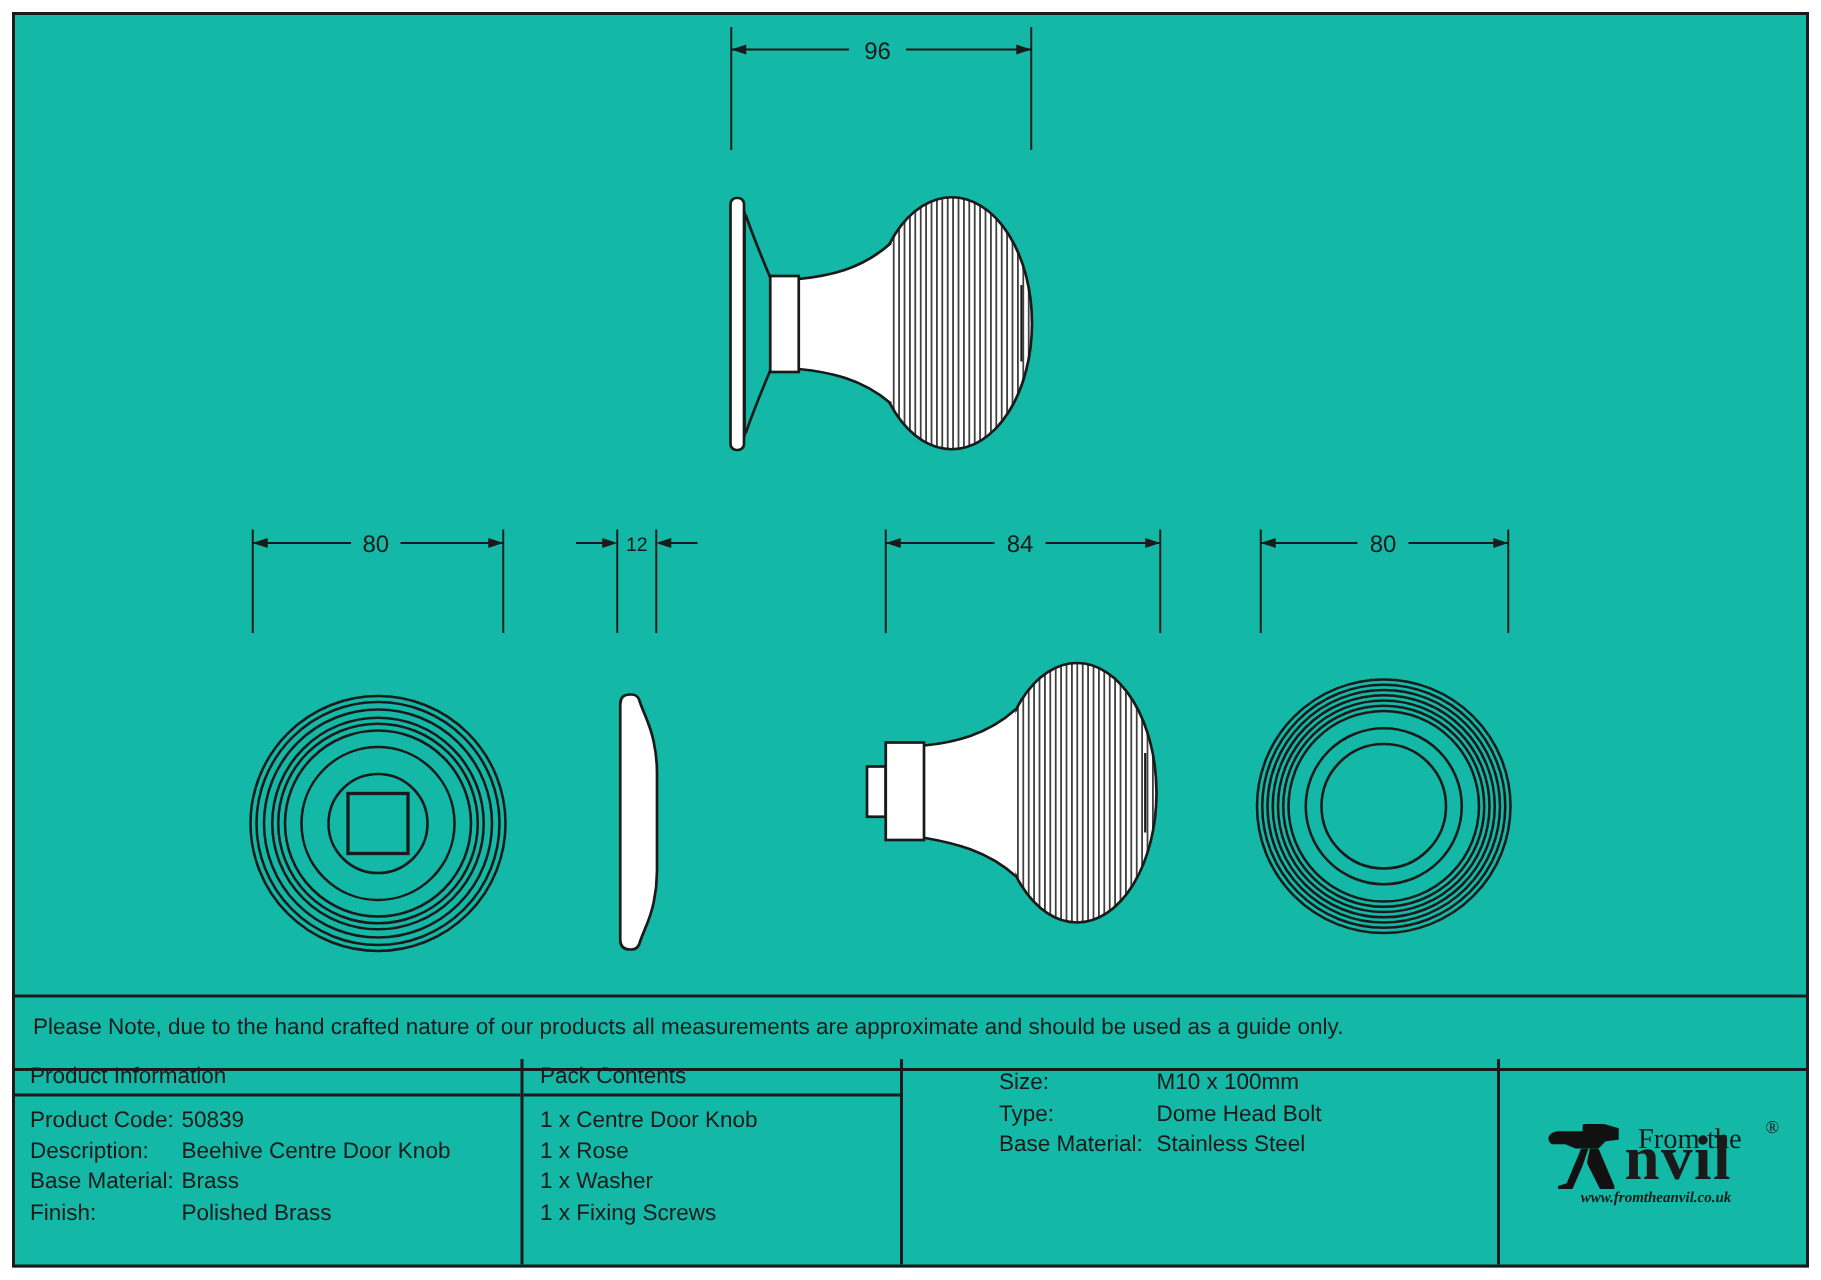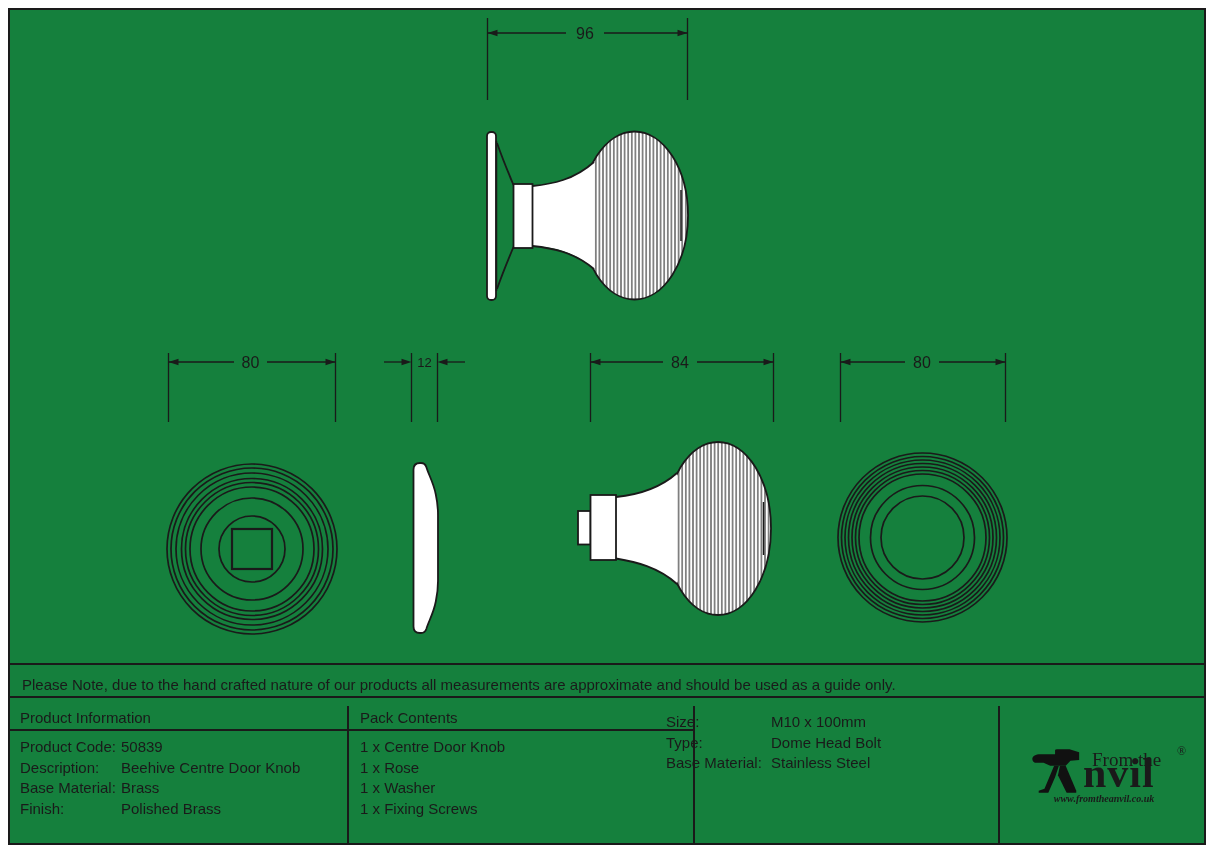--- a/index.html
+++ b/index.html
@@ -1,26 +1,26 @@
 <!DOCTYPE html>
 <html><head>
 <meta charset="utf-8">
 <style>
   html,body{margin:0;padding:0;background:#fff;width:1214px;height:853px;
     font-family:"Liberation Sans",sans-serif;color:#1a1a1a;}
   .frame{position:absolute;left:8px;top:8px;width:1198px;height:837px;
-    border:2px solid #1a1a1a;box-sizing:border-box;background:#15803d;}
+    border:2px solid #1a1a1a;box-sizing:border-box;background:#14b8a6;}
   .drawing-svg{position:absolute;left:-10px;top:-10px;width:1214px;height:660px;}
-  .note-bar{position:absolute;left:0;right:0;top:653px;height:35px;box-sizing:border-box;
+  .note-bar{position:absolute;left:0;right:0;top:653px;height:51px;box-sizing:border-box;
     border-top:2px solid #1a1a1a;border-bottom:2px solid #1a1a1a;
     line-height:39px;font-size:15px;padding-left:12px;white-space:nowrap;overflow:hidden;}
   .info-table{position:absolute;left:0;right:0;top:696px;bottom:0;}
   .col{position:absolute;top:0;bottom:0;box-sizing:border-box;border-right:2px solid #1a1a1a;}
   .col-product{left:0;width:339px;}
-  .col-pack{left:339px;width:346px;}
+  .col-pack{left:339px;width:253px;}
   .col-fixing{left:654px;width:336px;}
   .logo-box{position:absolute;top:0;bottom:0;left:990px;right:0;}
   .col-header{height:23px;line-height:23px;border-bottom:2px solid #1a1a1a;
     padding-left:10px;font-size:15px;}
   .col-pack .col-header{padding-left:11px;}
   .col-fixing .col-header{padding-left:14px;}
   .col-body{padding-top:6px;font-size:15px;}
   .col-product .col-body{padding-left:10px;}
   .col-pack .col-body{padding-left:11px;}
   .col-fixing .col-body{padding-left:2px;}

